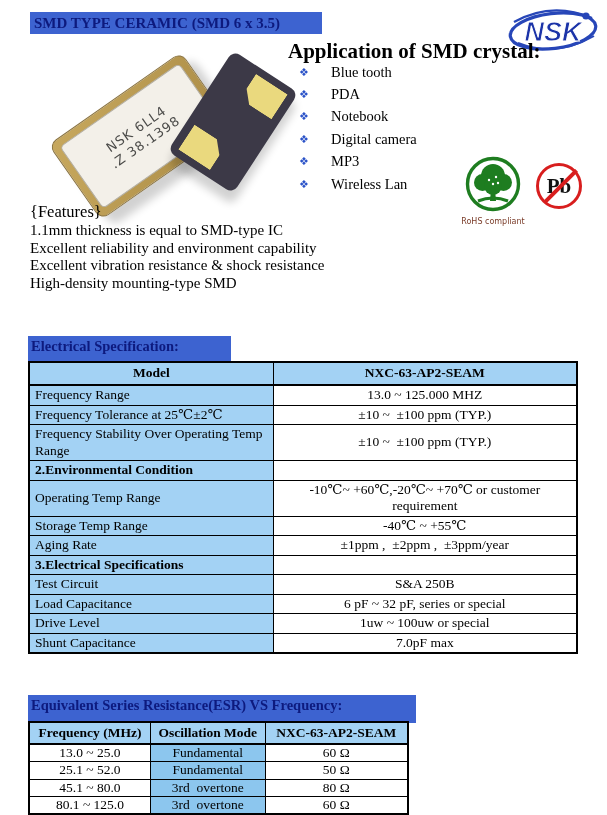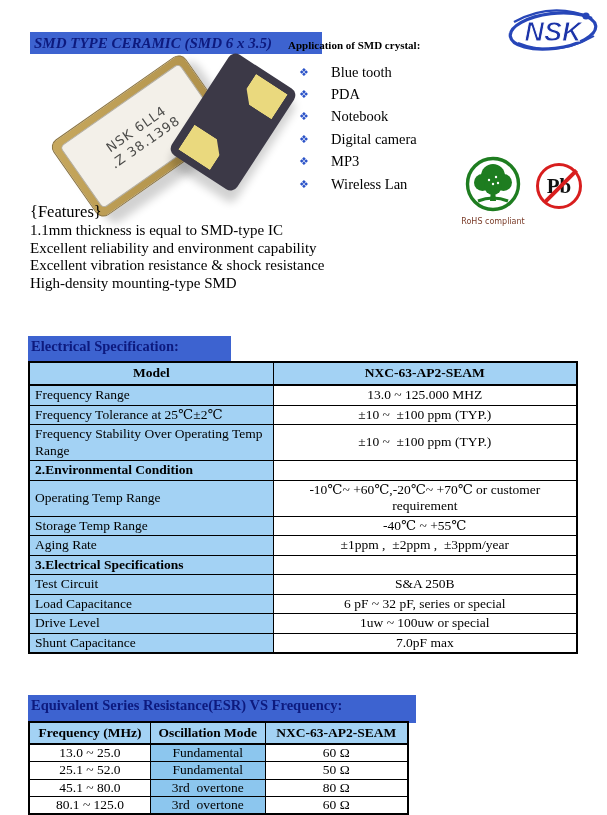--- a/index.html
+++ b/index.html
@@ -3,27 +3,27 @@
 <meta charset="utf-8">
 <style>
   * { margin:0; padding:0; box-sizing:border-box; }
   html,body { background:#ffffff; }
   .page {
     position:relative; width:607px; height:815px; background:#ffffff;
     font-family:"Liberation Serif","DejaVu Serif",serif; color:#000; overflow:hidden;
   }
   
   .title-bar {
-    position:absolute; left:30px; top:32px; width:292px; height:22px;
+    position:absolute; left:30px; top:12px; width:292px; height:22px;
     background:#3d63d0; color:#0d1a7e; font-weight:bold; font-size:15px;
-    line-height:22px; padding-left:4px;font-style:italic;
+    line-height:22px; padding-left:4px;
   }
   .nsk-logo { position:absolute; left:506px; top:5px; }
   .app-heading {
-    position:absolute; left:288px; top:39px; font-weight:bold; font-size:11px; color:#000;
+    position:absolute; left:288px; top:39px; font-weight:bold; font-size:21px; color:#000;
   }
   .app-list { position:absolute; left:299px; top:61px; }
   .app-item { display:flex; align-items:center; height:22.4px; font-size:14.5px; }
   .app-bullet { color:#2a52c8; font-size:11px; width:10px; }
   .app-label { margin-left:22px; }
   
   .photos { position:absolute; left:30px; top:58px; width:280px; height:142px; }
   .crystal-top {
     position:absolute; left:30px; top:32px; width:162px; height:92px;
     transform:rotate(-35deg);

